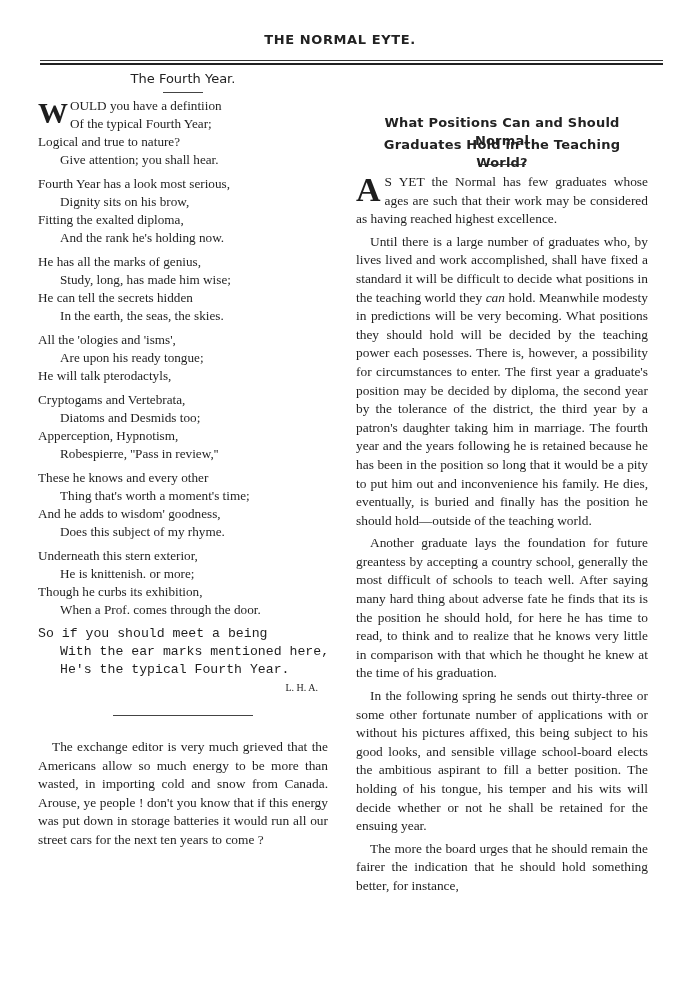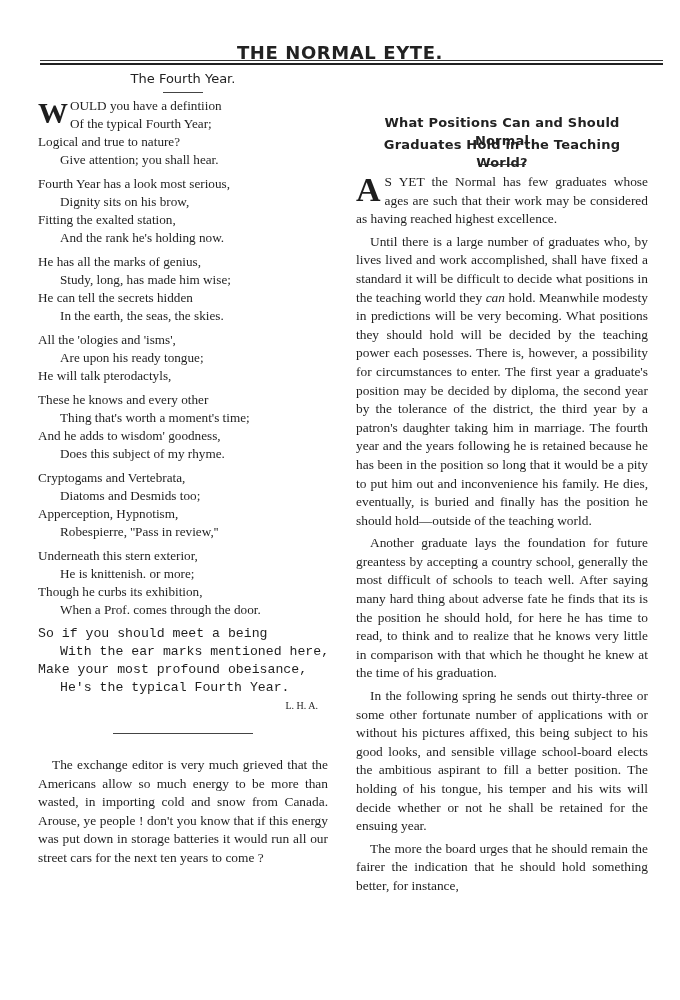--- a/index.html
+++ b/index.html
@@ -2,24 +2,24 @@
 <html><head>
 <meta charset="utf-8">
 <style>
   html, body { margin: 0; padding: 0; background: #ffffff; }
   body {
     width: 680px; height: 1000px; position: relative; overflow: hidden;
     font-family: "DejaVu Serif", "Liberation Serif", serif;
     color: #1e1e1e;
   }
   .masthead {
-    position: absolute; left: 0; top: 42px; width: 680px;
+    position: absolute; left: 0; top: 32px; width: 680px;
     text-align: center;
     font-family: "DejaVu Sans", "Liberation Sans", sans-serif;
-    font-weight: bold; font-size: 18px; letter-spacing: 0.6px; color: #222;
+    font-weight: bold; font-size: 13px; letter-spacing: 0.6px; color: #222;
   }
   .rule-thin { position: absolute; left: 40px; top: 60px; width: 623px; height: 1px; background: #333; }
   .rule-thick { position: absolute; left: 40px; top: 63px; width: 623px; height: 2px; background: #222; }
 
   .col { position: absolute; top: 66px; }
   .col-left { left: 38px; width: 290px; }
   .col-right { left: 356px; width: 292px; margin-top: 40px; }
 
   .title-sans {
     font-family: "DejaVu Sans", "Liberation Sans", sans-serif;
@@ -74,56 +74,55 @@
       </div>
       <div class="line" style="padding-left:32px;">Of the typical Fourth Year;</div>
       <div class="line" style="clear:both;">Logical and true to nature?</div>
       <div class="line indent">Give attention; you shall hear.</div>
     </div>
 
 
     <div class="stanza">
       <div class="line">Fourth Year has a look most serious,</div>
       <div class="line indent">Dignity sits on his brow,</div>
-      <div class="line">Fitting the exalted station,</div>
+      <div class="line">Fitting the exalted diploma,</div>
       <div class="line indent">And the rank he's holding now.</div>
     </div>
     <div class="stanza">
       <div class="line">He has all the marks of genius,</div>
       <div class="line indent">Study, long, has made him wise;</div>
       <div class="line">He can tell the secrets hidden</div>
       <div class="line indent">In the earth, the seas, the skies.</div>
     </div>
     <div class="stanza">
       <div class="line">All the 'ologies and 'isms',</div>
       <div class="line indent">Are upon his ready tongue;</div>
       <div class="line">He will talk pterodactyls,</div>
     </div>
     <div class="stanza">
+      <div class="line">Cryptogams and Vertebrata,</div>
+      <div class="line indent">Diatoms and Desmids too;</div>
+      <div class="line">Apperception, Hypnotism,</div>
+      <div class="line indent">Robespierre, ''Pass in review,''</div>
+    </div>
+    <div class="stanza">
       <div class="line">These he knows and every other</div>
       <div class="line indent">Thing that's worth a moment's time;</div>
       <div class="line">And he adds to wisdom' goodness,</div>
       <div class="line indent">Does this subject of my rhyme.</div>
-    </div>
-    <div class="stanza">
-      <div class="line">Cryptogams and Vertebrata,</div>
-      <div class="line indent">Diatoms and Desmids too;</div>
-      <div class="line">Apperception, Hypnotism,</div>
-      <div class="line indent">Robespierre, ''Pass in review,''</div>
     </div>
     <div class="stanza">
       <div class="line">Underneath this stern exterior,</div>
       <div class="line indent">He is knittenish. or more;</div>
       <div class="line">Though he curbs its exhibition,</div>
       <div class="line indent">When a Prof. comes through the door.</div>
     </div>
     <div class="stanza" style="margin-bottom:0;font-family:Liberation Mono, monospace;">
       <div class="line">So if you should meet a being</div>
       <div class="line indent">With the ear marks mentioned here,</div>
-      <div class="line">Make your most profound obeisance,</div>
       <div class="line indent">He's the typical Fourth Year.</div>
     </div>
   </div>
   <div class="signature">L. H. A.</div>
 
   <div class="short-rule" style="width:140px; margin-top:18px; margin-bottom:22px;"></div>
 
   <div class="prose">
     <p>The exchange editor is very much grieved that the Americans allow so much energy to be more than wasted, in importing cold and snow from Canada.  Arouse, ye people ! don't you know that if this energy was put down in storage batteries it would run all our street cars for the next ten years to come ?</p>
   </div>

